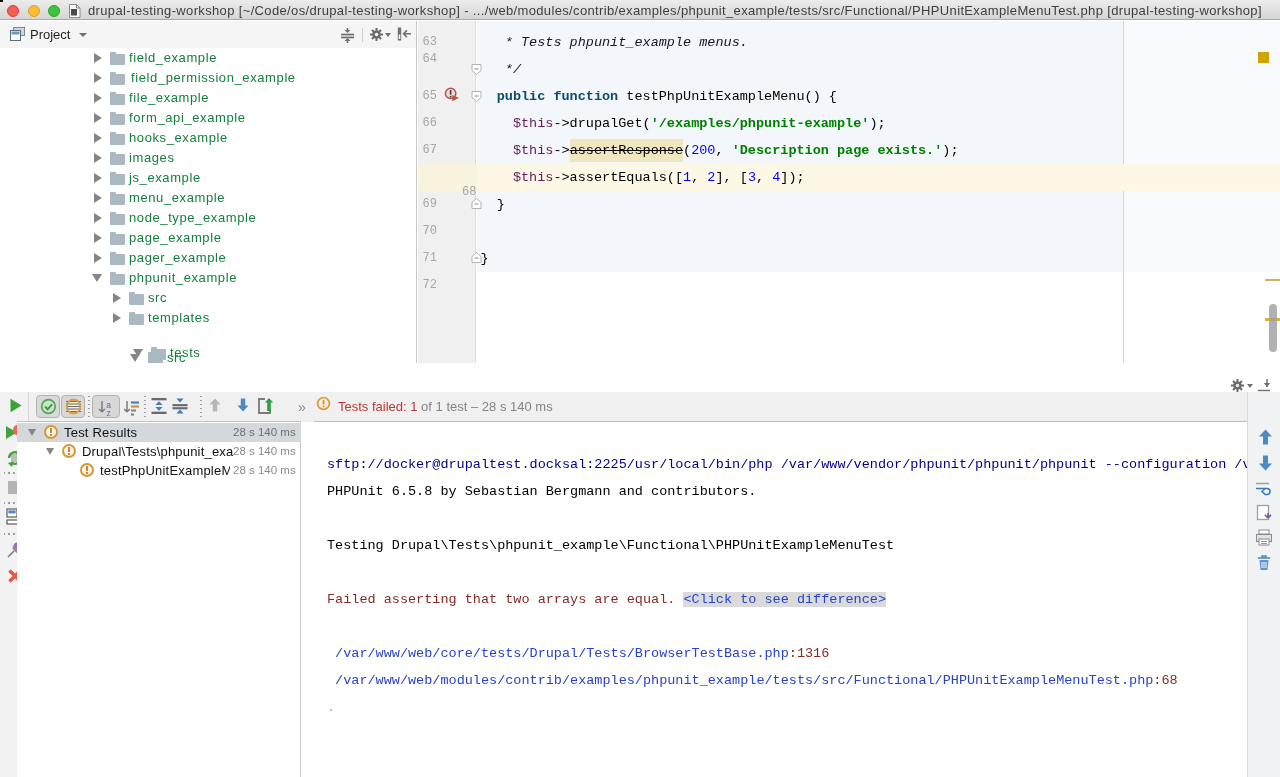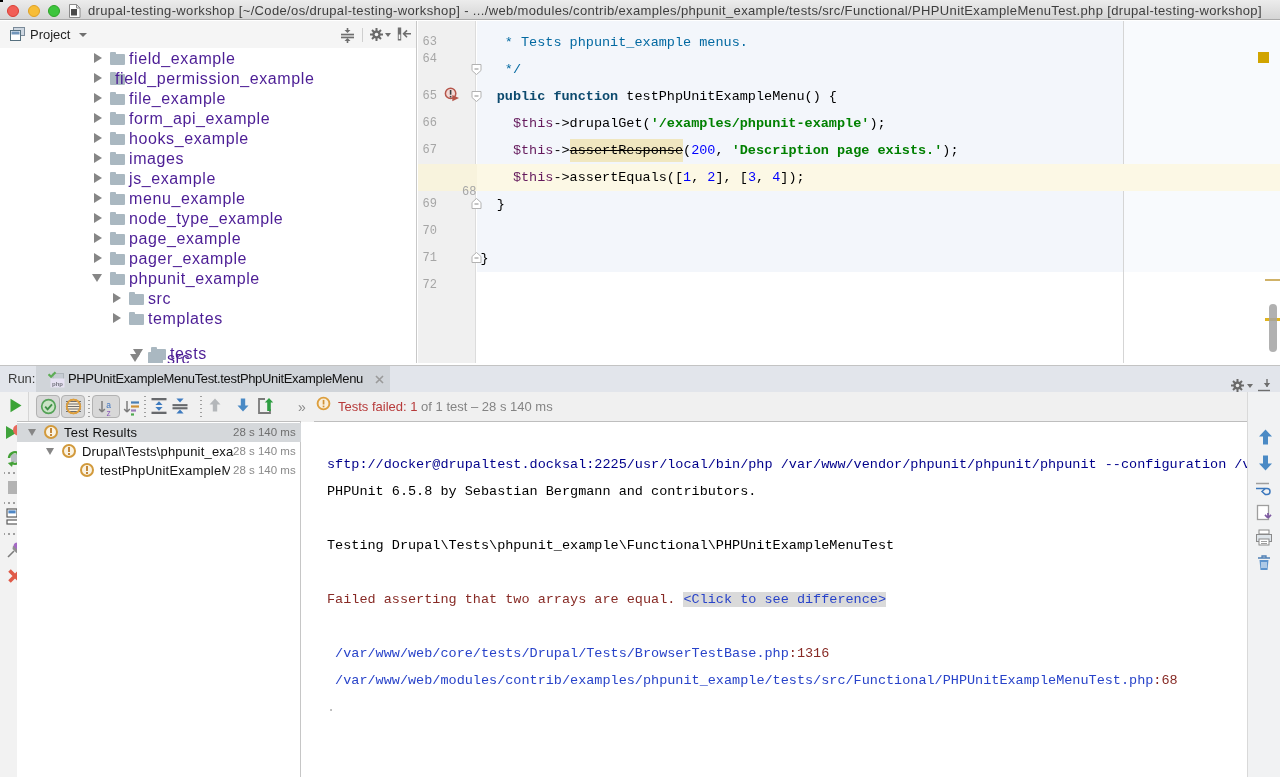--- a/index.html
+++ b/index.html
@@ -10,42 +10,42 @@
 
 
 #titlebar { left:0; top:0; width:1280px; height:20px;
   background:linear-gradient(#ececec,#d5d5d5); border-bottom:1px solid #a9a9a9; }
 .tl { position:absolute; top:4.5px; width:12px; height:12px; border-radius:50%; }
 #title-text { position:absolute; left:88px; top:3px; font-size:13px; color:#3e3e3e; white-space:nowrap; letter-spacing:0.35px; }
 
 
 #projpanel { left:0; top:21px; width:417px; height:344.5px; background:#fff; border-right:1px solid #c8c8c8; }
 #projheader { position:absolute; left:0; top:0; width:416px; height:27px; background:#f5f5f5; }
-.trow { position:absolute; height:20px; width:416px; font-size:16px; color:#4c1d95; letter-spacing:0.6px; }
+.trow { position:absolute; height:20px; width:416px; font-size:13px; color:#15803d; letter-spacing:0.6px; }
 .tri-r { position:absolute; width:0; height:0; border-left:8px solid #868686; border-top:5px solid transparent; border-bottom:5px solid transparent; top:5px; }
 .tri-d { position:absolute; width:0; height:0; border-top:8px solid #868686; border-left:5px solid transparent; border-right:5px solid transparent; top:6px; }
 .folder { position:absolute; top:6px; width:15px; height:11px; background:#aab8c1; border-radius:1px; }
 .folder:before { content:""; position:absolute; top:-2px; left:0; width:6px; height:3px; background:#aab8c1; border-radius:1px 1px 0 0; }
 .tname { position:absolute; top:2px; }
 
 
 #editor { left:418px; top:21px; width:862px; height:344.5px; background:#fff; }
 #gutter { position:absolute; left:0; top:0; width:58px; height:344.5px; background:#f0f0f0; border-right:1px solid #dcdcdc; }
 .lnum { position:absolute; left:0px; width:19px; text-align:right; font-family:"Liberation Mono",monospace; font-size:12px; color:#a6a6a6; height:27px; line-height:27px; }
 #codebg1 { position:absolute; left:59px; top:0; width:646px; height:250.5px; background:#f3f6fb; }
 #codebg2 { position:absolute; left:705px; top:0; width:157px; height:250.5px; background:#f8fafd; }
 #marginline { position:absolute; left:705px; top:0; width:1px; height:344.5px; background:#d5d5d5; }
 #curline-g { position:absolute; left:0; top:142.5px; width:59px; height:27px; background:#f8f3dd; }
 #curline-c { position:absolute; left:59px; top:142.5px; width:803px; height:27px; background:#fcf8e5; }
 .cline { position:absolute; left:62.5px; font-family:"Liberation Mono",monospace; font-size:13.5px; line-height:27px; height:27px; white-space:pre; color:#000; }
 .kw { color:#0c4a6e; font-weight:bold; }
 .str { color:#008000; font-weight:bold; }
 .num { color:#0000ff; }
 .vr { color:#64195c; }
-.cmt { color:#0369a1; }
+.cmt { color:#0f172a; font-style:italic; }
 .depr { background:#f0e7c0; text-decoration:line-through; padding:4px 0; }
 
 
 #runpanel { left:0; top:363px; width:1280px; height:414px; background:#fff; }
 #tabrow { position:absolute; left:0; top:2px; width:1280px; height:27px; background:#e2e5eb; border-top:1px solid #c3c3c3; }
 #runtab { position:absolute; left:36px; top:0px; width:354px; height:26px; background:#d0d4d9; }
 #toolrow { position:absolute; left:0; top:29px; width:1280px; height:30px; background:#f0f0f0; }
 #leftstrip { position:absolute; left:0; top:29px; width:29px; height:385px; background:#f2f2f2; border-right:1px solid #d6d6d6; }
 #rightstrip { position:absolute; left:1247px; top:29px; width:33px; height:385px; background:#f1f2f3; border-left:1px solid #d9d9d9; }
 #testtree { position:absolute; left:17px; top:58px; width:284px; height:356px; background:#fff; border-right:1px solid #c6c6c6; border-top:1px solid #bebebe; }
@@ -112,21 +112,21 @@
   </div>
   <div id="projtree">
 <div class="trow" style="top:27px;">
           <div class="tri-r" style="left:94px;"></div>
           <div class="folder" style="left:110px;"></div>
           <div class="tname" style="left:129px;">field_example</div>
         </div>
 <div class="trow" style="top:47px;">
           <div class="tri-r" style="left:94px;"></div>
           <div class="folder" style="left:110px;"></div>
-          <div class="tname" style="left:115px;text-align:center;">field_permission_example</div>
+          <div class="tname" style="left:131px;text-align:center;">field_permission_example</div>
         </div>
 <div class="trow" style="top:67px;">
           <div class="tri-r" style="left:94px;"></div>
           <div class="folder" style="left:110px;"></div>
           <div class="tname" style="left:129px;">file_example</div>
         </div>
 <div class="trow" style="top:87px;">
           <div class="tri-r" style="left:94px;"></div>
           <div class="folder" style="left:110px;"></div>
           <div class="tname" style="left:129px;">form_api_example</div>
@@ -245,34 +245,20 @@
   <div class="cline" style="top:169.5px;">  }</div>
   <div class="cline" style="top:223.5px;">}</div>
 
   <div style="position:absolute;left:840px;top:31px;width:11px;height:11px;background:#d1a400;"></div>
   <div style="position:absolute;left:847px;top:258px;width:15px;height:2px;background:#d0b268;"></div>
   <div style="position:absolute;left:847px;top:297px;width:15px;height:3px;background:#e0b41f;"></div>
   <div style="position:absolute;left:851px;top:283px;width:8px;height:48px;background:#a3a3a3;border-radius:4px;opacity:0.85;"></div>
 </div>
 
 <div id="runpanel" class="abs">
-  <div id="tabrow">
-    <div id="runtab"></div>
-    <div style="position:absolute;left:8px;top:5px;font-size:13px;color:#3c3c3c;">Run:</div>
-    <svg style="position:absolute;left:48px;top:5px;" width="17" height="17" viewBox="0 0 17 17">
-      <rect x="5" y="2.5" width="10.5" height="13" fill="#c6ccd3" stroke="#b0b6bc"></rect>
-      <rect x="2.5" y="7.5" width="14" height="9" fill="#e6e1f2"></rect>
-      <text x="9.5" y="14.8" font-size="6" font-family="Liberation Sans" fill="#75757f" text-anchor="middle" font-weight="bold">php</text>
-      <path d="M0.5 3.2 l2.6 2.6 l4.4 -4.6" stroke="#5dad55" stroke-width="2.2" fill="none"></path>
-    </svg>
-    <div style="position:absolute;left:68px;top:5px;font-size:13px;color:#111;letter-spacing:-0.35px;">PHPUnitExampleMenuTest.testPhpUnitExampleMenu</div>
-    <svg style="position:absolute;left:374px;top:8px;" width="11" height="11" viewBox="0 0 11 11">
-          <path d="M2 2 l7 7 M9 2 l-7 7" stroke="#9a9a9a" stroke-width="1.6"></path>
-        </svg>
-  </div>
   <div id="toolrow"></div>
 
   <div style="position:absolute;left:36px;top:32px;width:24px;height:23px;background:#d8d8d8;border:1px solid #b2b2b2;border-radius:4px;"></div>
   <div style="position:absolute;left:61px;top:32px;width:24px;height:23px;background:#d8d8d8;border:1px solid #b2b2b2;border-radius:4px;"></div>
   <div style="position:absolute;left:88px;top:33px;width:0;height:21px;width:1.5px;background:repeating-linear-gradient(to bottom,#9f9f9f 0 1.5px,transparent 1.5px 4px);"></div>
   <svg style="position:absolute;left:39.5px;top:35px;" width="17" height="17" viewBox="0 0 17 17">
     <circle cx="8.5" cy="8.5" r="6.8" fill="#cbe3c6" stroke="#55a358" stroke-width="1.7"></circle>
     <path d="M5.2 8.7 l2.4 2.6 l4.4 -5" stroke="#3f8f46" stroke-width="1.9" fill="none"></path>
   </svg>
   <svg style="position:absolute;left:64.5px;top:35px;" width="17" height="17" viewBox="0 0 17 17">

